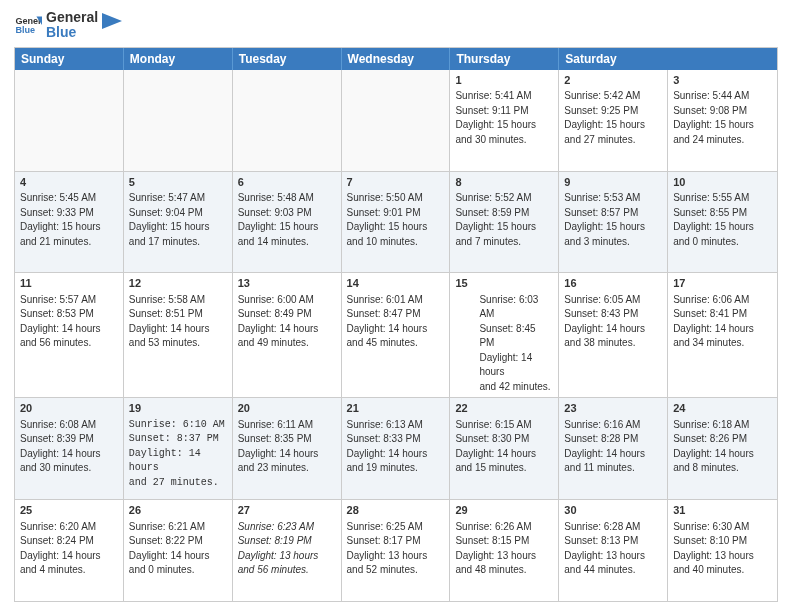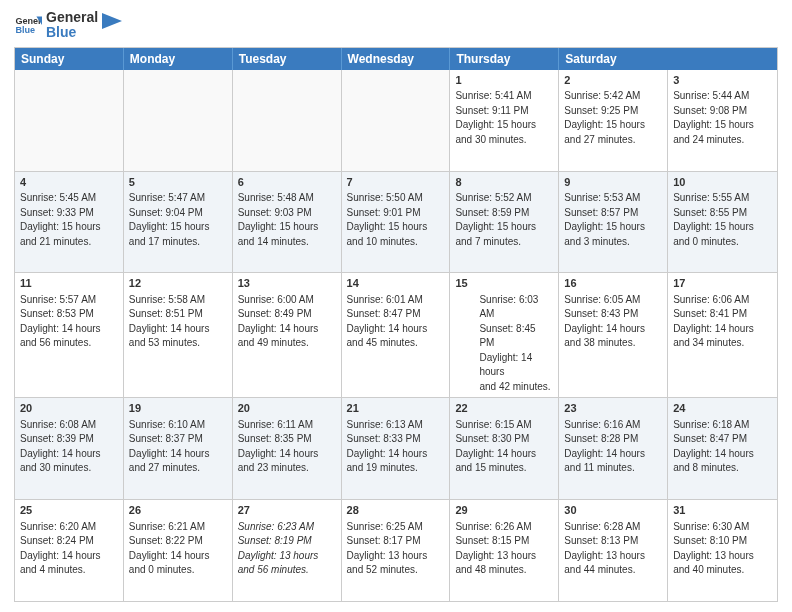--- a/index.html
+++ b/index.html
@@ -268,21 +268,21 @@
         <div class="week-row">
           <div class="day-cell alt-row">
             <span class="day-number">20</span>
             <div class="day-info" style="white-space: pre-line;">Sunrise: 6:08 AM
 Sunset: 8:39 PM
 Daylight: 14 hours
 and 30 minutes.</div>
           </div>
           <div class="day-cell alt-row">
             <span class="day-number">19</span>
-            <div class="day-info" style="white-space: pre-line;">Sunrise: 6:10 AM
+            <div class="day-info" style="white-space: pre-line; font-family: Liberation Mono, monospace;">Sunrise: 6:10 AM
 Sunset: 8:37 PM
 Daylight: 14 hours
 and 27 minutes.</div>
           </div>
           <div class="day-cell alt-row">
             <span class="day-number">20</span>
             <div class="day-info" style="white-space: pre-line;">Sunrise: 6:11 AM
 Sunset: 8:35 PM
 Daylight: 14 hours
 and 23 minutes.</div>
@@ -304,21 +304,21 @@
           <div class="day-cell alt-row">
             <span class="day-number">23</span>
             <div class="day-info" style="white-space: pre-line;">Sunrise: 6:16 AM
 Sunset: 8:28 PM
 Daylight: 14 hours
 and 11 minutes.</div>
           </div>
           <div class="day-cell alt-row">
             <span class="day-number">24</span>
             <div class="day-info" style="white-space: pre-line;">Sunrise: 6:18 AM
-Sunset: 8:47 PM
+Sunset: 8:26 PM
 Daylight: 14 hours
 and 8 minutes.</div>
           </div>
         </div>
         <div class="week-row">
           <div class="day-cell">
             <span class="day-number">25</span>
             <div class="day-info" style="white-space: pre-line;">Sunrise: 6:20 AM
 Sunset: 8:24 PM
 Daylight: 14 hours

